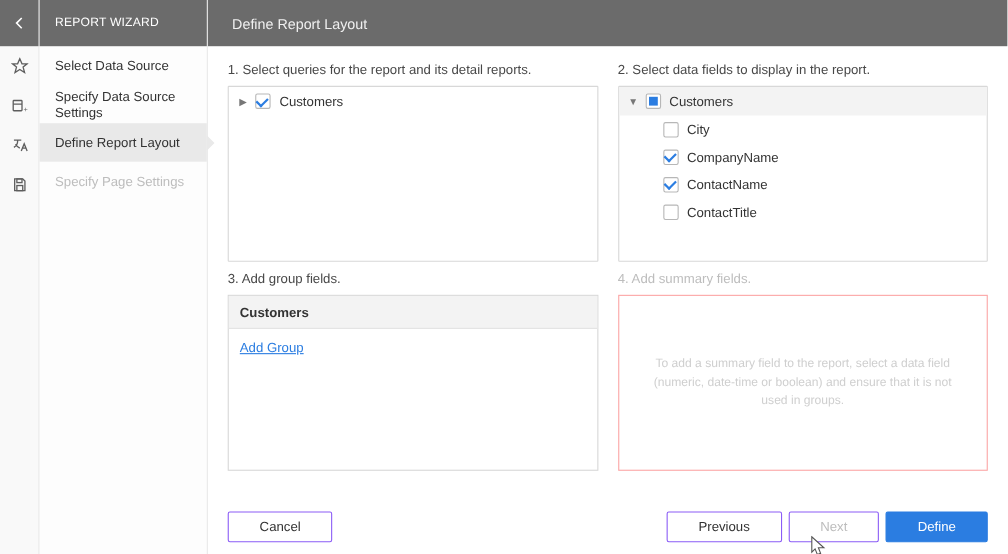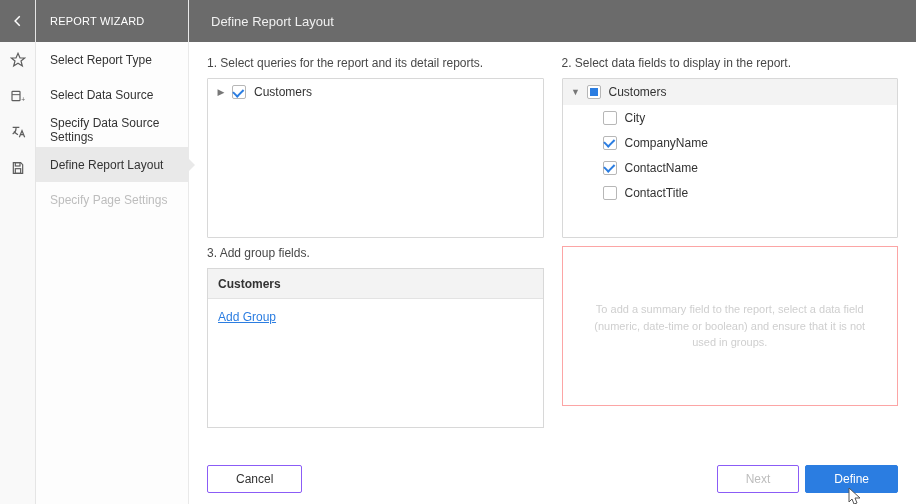--- a/index.html
+++ b/index.html
@@ -92,23 +92,20 @@
           <path d="M5 4h11l3 3v13H5z"></path>
           <rect x="8" y="4" width="7" height="5"></rect>
           <rect x="8" y="13" width="8" height="7"></rect>
         </svg>
     </div>
   </div>
 
   <div class="sidebar">
     <div class="sidebar-header">REPORT WIZARD</div>
     <div class="sidebar-item">
-        <span>Select Report Type</span>
-      </div>
-    <div class="sidebar-item">
         <span>Select Data Source</span>
       </div>
     <div class="sidebar-item">
         <span>Specify Data Source Settings</span>
       </div>
     <div class="sidebar-item active">
         <span>Define Report Layout</span>
       </div>
     <div class="sidebar-item disabled">
         <span>Specify Page Settings</span>
@@ -165,33 +162,35 @@
           <div class="section-label">3. Add group fields.</div>
           <div class="group-panel">
             <div class="group-header">Customers</div>
             <div class="group-body">
               <span class="link">Add Group</span>
             </div>
           </div>
         </div>
 
         <div class="col">
+          <div class="section-label disabled">4. Add summary fields.</div>
           <div class="summary-panel">
             <div class="summary-hint">To add a summary field to the report, select a data field (numeric, date-time or boolean) and ensure that it is not used in groups.</div>
           </div>
         </div>
       </div>
 
     </div>
 
     <div class="footer">
       <div class="footer-left">
         <button class="btn">Cancel</button>
       </div>
       <div class="footer-right" style="position:relative;">
+        <button class="btn">Previous</button>
         <button class="btn disabled">Next</button>
         <button class="btn primary">Define</button>
         <svg class="cursor-img" style="left:130px; top:22px;" width="18" height="20" viewBox="0 0 18 20">
             <path d="M2 1l0 14 3-3 2 5 3-1-2-5 5 0z" fill="#fff" stroke="#555" stroke-width="1"></path>
           </svg>
       </div>
     </div>
 
   </div>
 </div>

